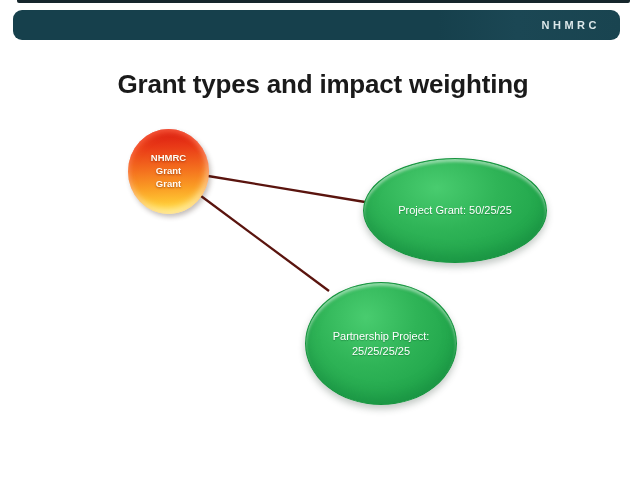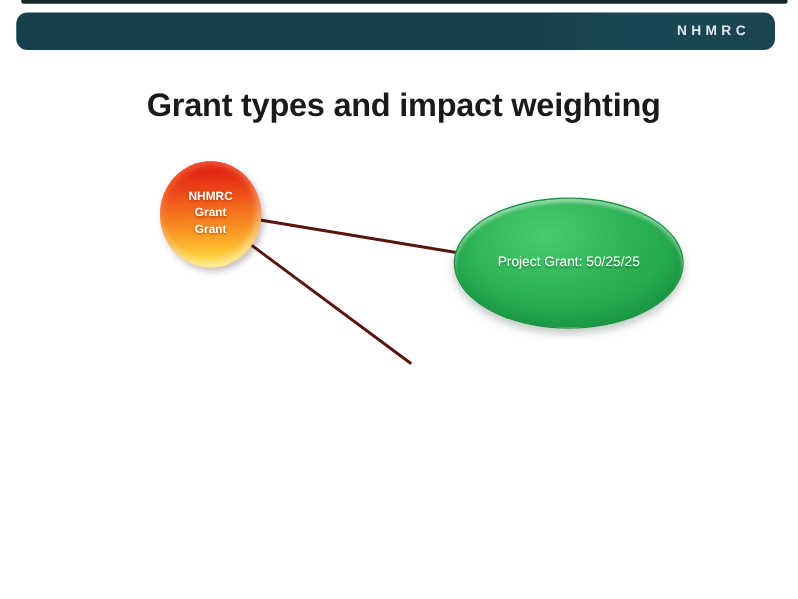--- a/index.html
+++ b/index.html
@@ -79,14 +79,18 @@
   <div class="node root-node">
     <span class="line">NHMRC</span>
     <span class="line">Grant</span>
     <span class="line">Grant</span>
   </div>
 
   <div class="node green-node project-node">
     <span class="label">Project Grant: 50/25/25</span>
   </div>
 
+  <div class="node green-node partnership-node">
+    <span class="label">Partnership Project:</span>
+    <span class="label">25/25/25/25</span>
+  </div>
 
 </div>
 
 </body></html>

